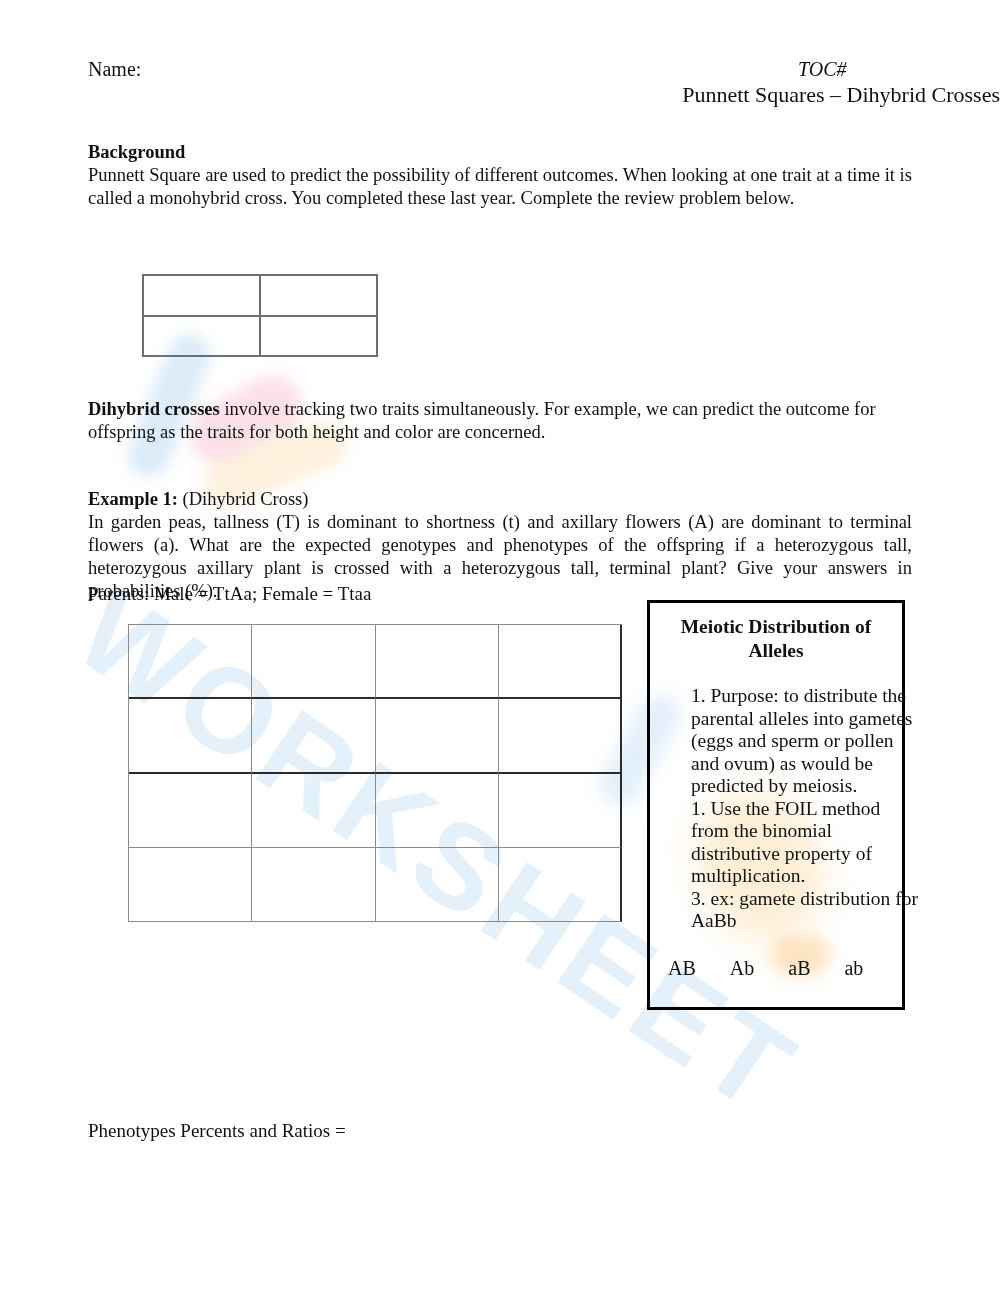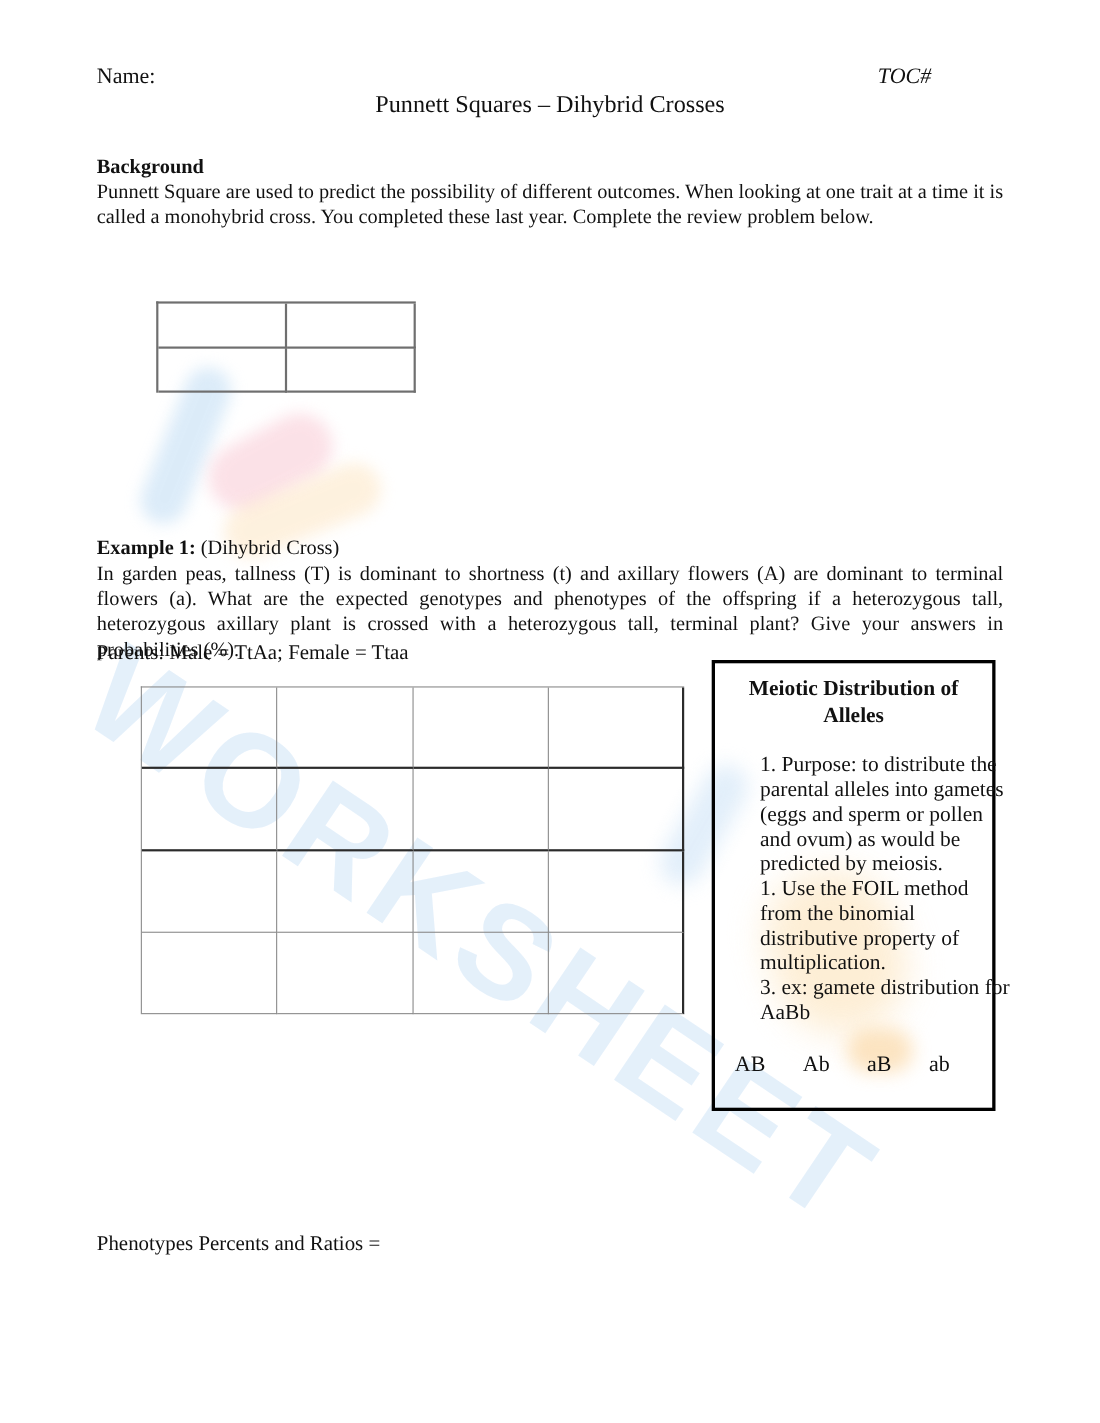--- a/index.html
+++ b/index.html
@@ -123,21 +123,21 @@
   .toc-line {
     left: 798px;
     top: 58px;
     font-size: 20px;
     font-style: italic;
   }
   .doc-title {
     left: 0;
     top: 82px;
     width: 1000px;
-    text-align: center;
+    text-align: right;
     font-size: 22px;
   }
 
   .sec-head {
     font-weight: bold;
   }
 
   .body-block {
     left: 88px;
     width: 824px;
@@ -262,20 +262,23 @@
     </div>
 
 
     <div class="abs grid2">
       <div class="cell"></div>
       <div class="cell"></div>
       <div class="cell"></div>
       <div class="cell"></div>
     </div>
 
+    <div class="abs body-block p-dihybrid">
+      <span class="sec-head">Dihybrid crosses</span><span> involve tracking two traits simultaneously. For example, we can predict the outcome for offspring as the traits for both height and color are concerned.</span>
+    </div>
 
     <div class="abs body-block p-example">
       <span class="sec-head">Example 1:</span><span>  (Dihybrid Cross)</span><br>
       <span>In garden peas, tallness (T) is dominant to shortness (t) and axillary flowers (A) are dominant to terminal flowers (a).   What are the expected genotypes and phenotypes of the offspring if a heterozygous tall, heterozygous axillary plant is crossed with a heterozygous tall, terminal plant?  Give your answers in probabilities (%).</span>
     </div>
 
     <div class="abs body-block p-parents">Parents:  Male = TtAa; Female = Ttaa</div>
 
     <div class="abs grid4">
       <div class="cell hb"></div>

